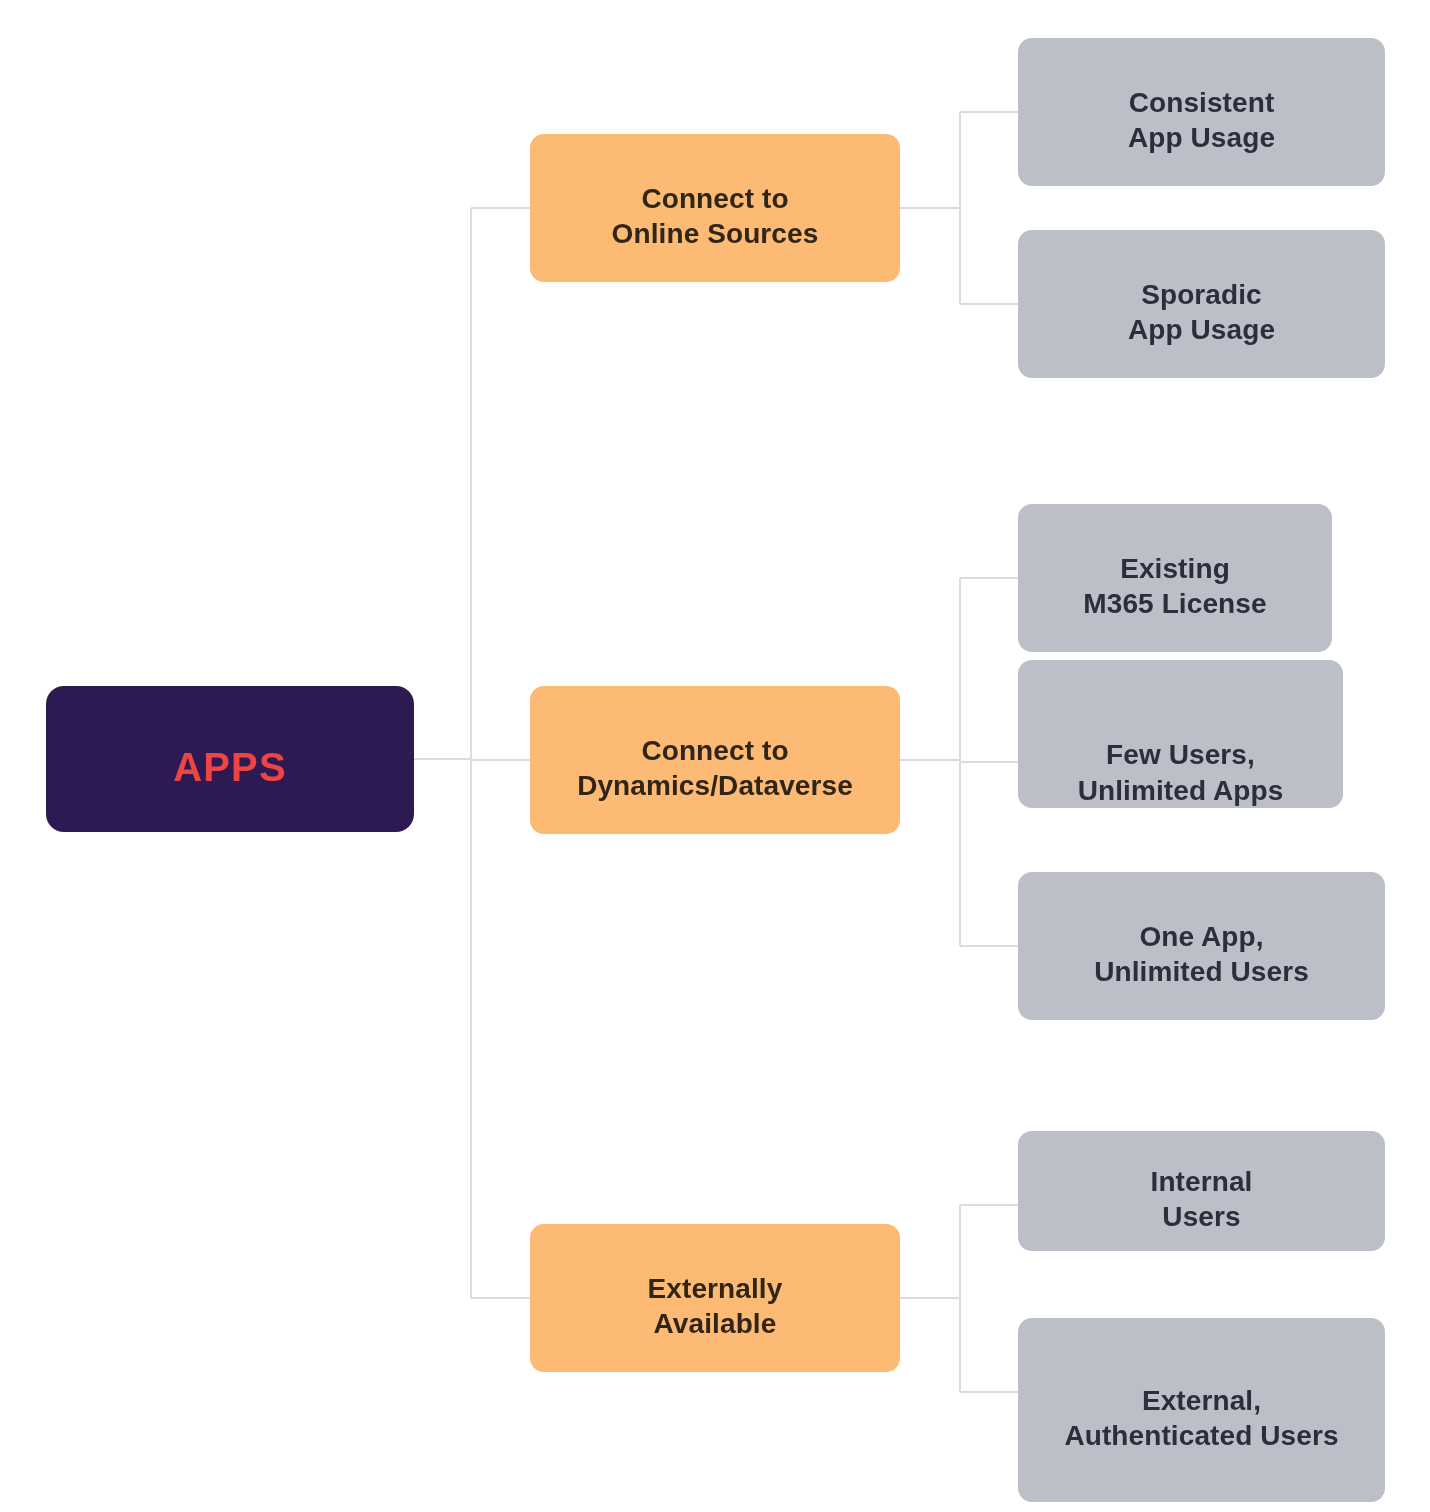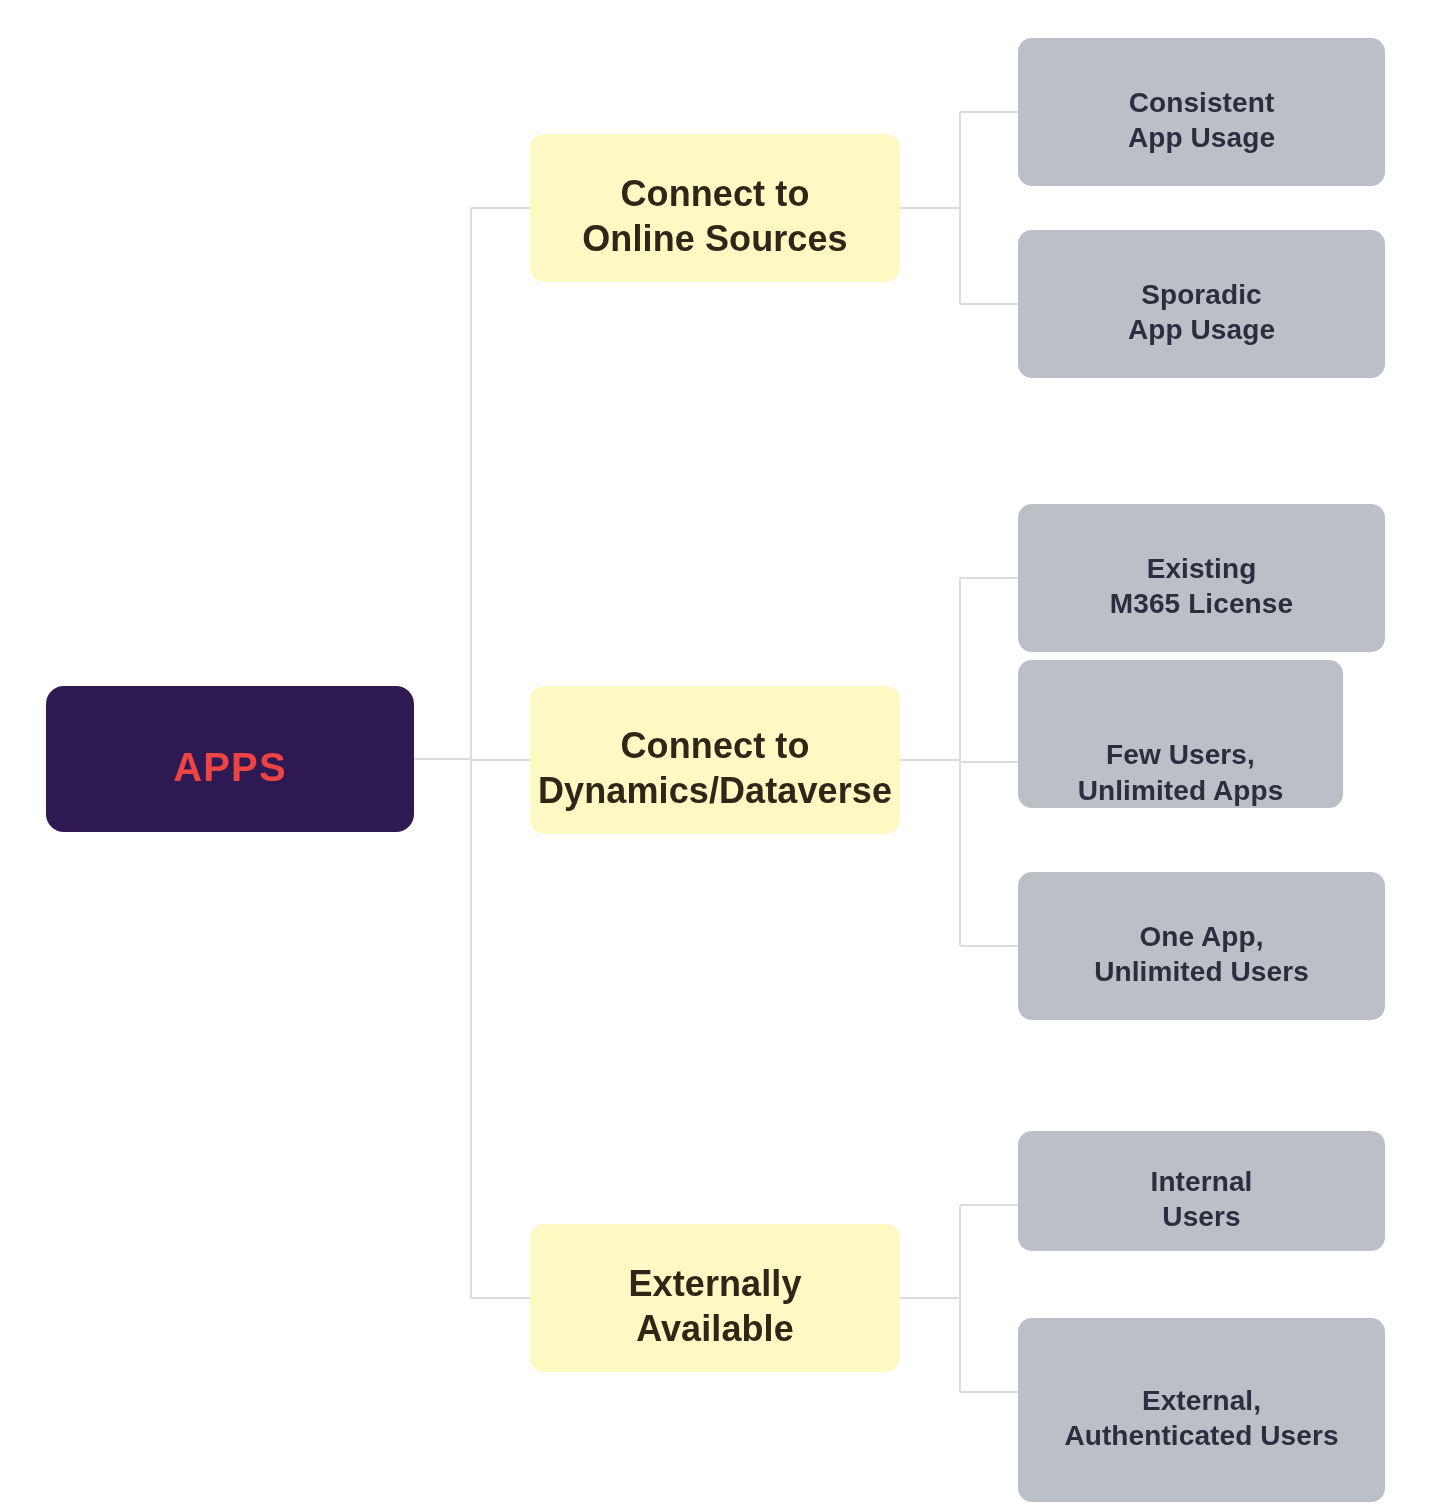--- a/index.html
+++ b/index.html
@@ -41,23 +41,23 @@
   }
   .node-root {
     background: #2e1a53;
     color: #ef4444;
     font-size: 40px;
     font-weight: 700;
     letter-spacing: 1.2px;
     border-radius: 18px;
   }
   .node-branch {
-    background: #fef9c3;
+    background: #fdba74;
     color: #2f2617;
-    font-size: 36px;
+    font-size: 28px;
     font-weight: 700;
   }
   .node-leaf {
     background: #bcbfc7;
     color: #2b2f3c;
     font-size: 28px;
     font-weight: 700;
   }
   .node-label {
     display: block;
@@ -106,21 +106,21 @@
   </div>
   <div class="node node-leaf" id="leaf-0-1" style="left: 1018px; top: 230px; width: 367px; height: 148px; text-align: center;">
     <span class="node-label">Sporadic
 App Usage</span>
   </div>
 
   <div class="node node-branch" id="branch-1" style="left: 530px; top: 686px; width: 370px; height: 148px;">
     <span class="node-label">Connect to
 Dynamics/Dataverse</span>
   </div>
-  <div class="node node-leaf" id="leaf-1-0" style="left: 1018px; top: 504px; width: 367px; height: 148px;">
+  <div class="node node-leaf" id="leaf-1-0" style="left: 1018px; top: 504px; width: 314px; height: 148px;">
     <span class="node-label">Existing
 M365 License</span>
   </div>
   <div class="node node-leaf" id="leaf-1-1" style="left: 1018px; top: 660px; width: 325px; height: 148px; align-items: flex-end;">
     <span class="node-label">Few Users,
 Unlimited Apps</span>
   </div>
   <div class="node node-branch" id="branch-2" style="left: 530px; top: 1224px; width: 370px; height: 148px;">
     <span class="node-label">Externally
 Available</span>

